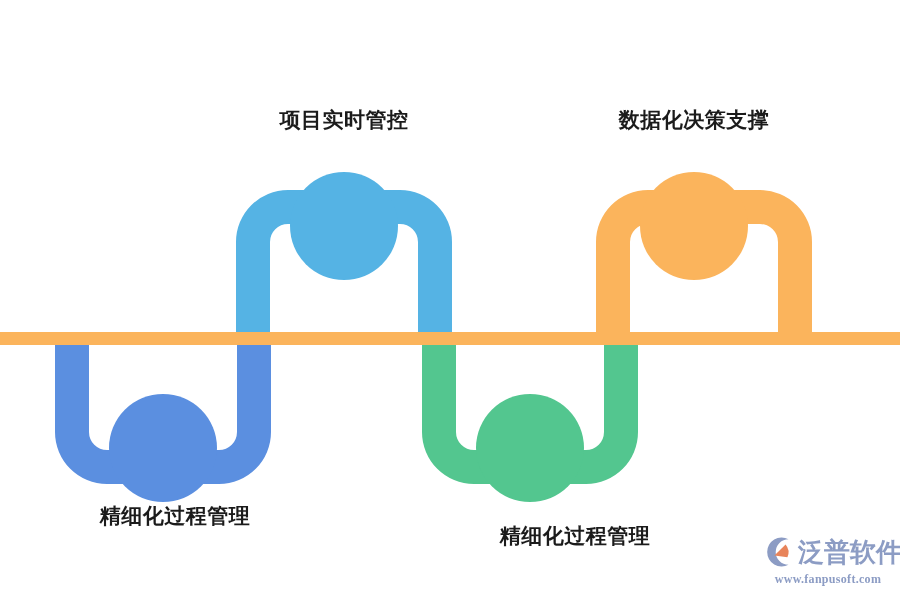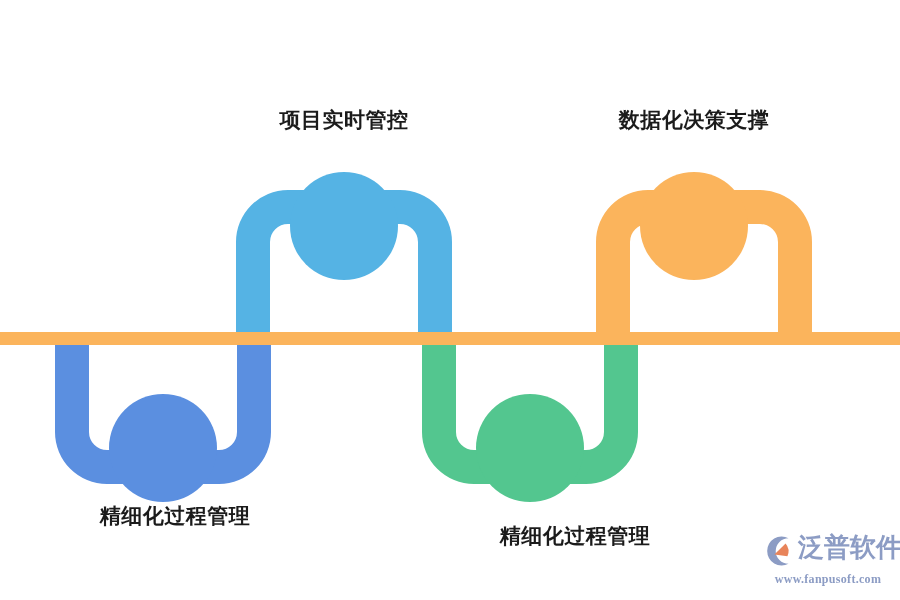--- a/index.html
+++ b/index.html
@@ -44,21 +44,21 @@
 
   #brand-logo {
     position: absolute;
     left: 762px;
     top: 534px;
     width: 132px;
     height: 58px;
   }
   #brand-logo .logo-row {
     display: flex;
-    align-items: flex-start;
+    align-items: center;
     height: 36px;
   }
   #brand-logo .logo-mark {
     width: 34px;
     height: 34px;
     flex: 0 0 34px;
     margin-right: 2px;
   }
   #brand-logo .logo-wordmark {
     font-size: 26px;

